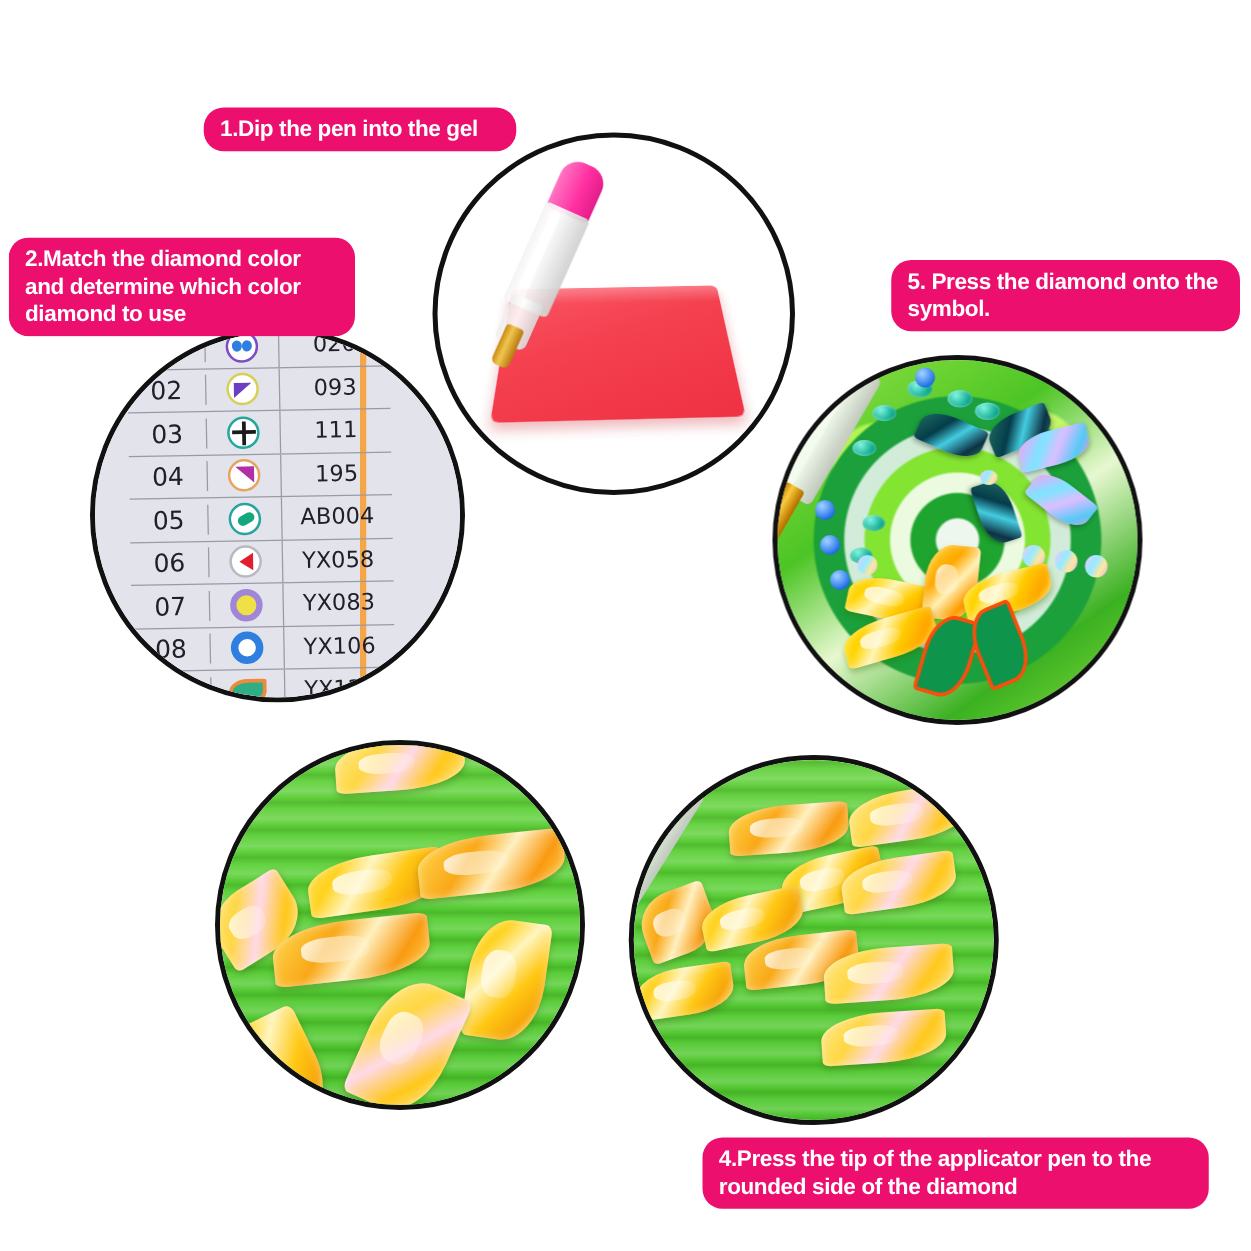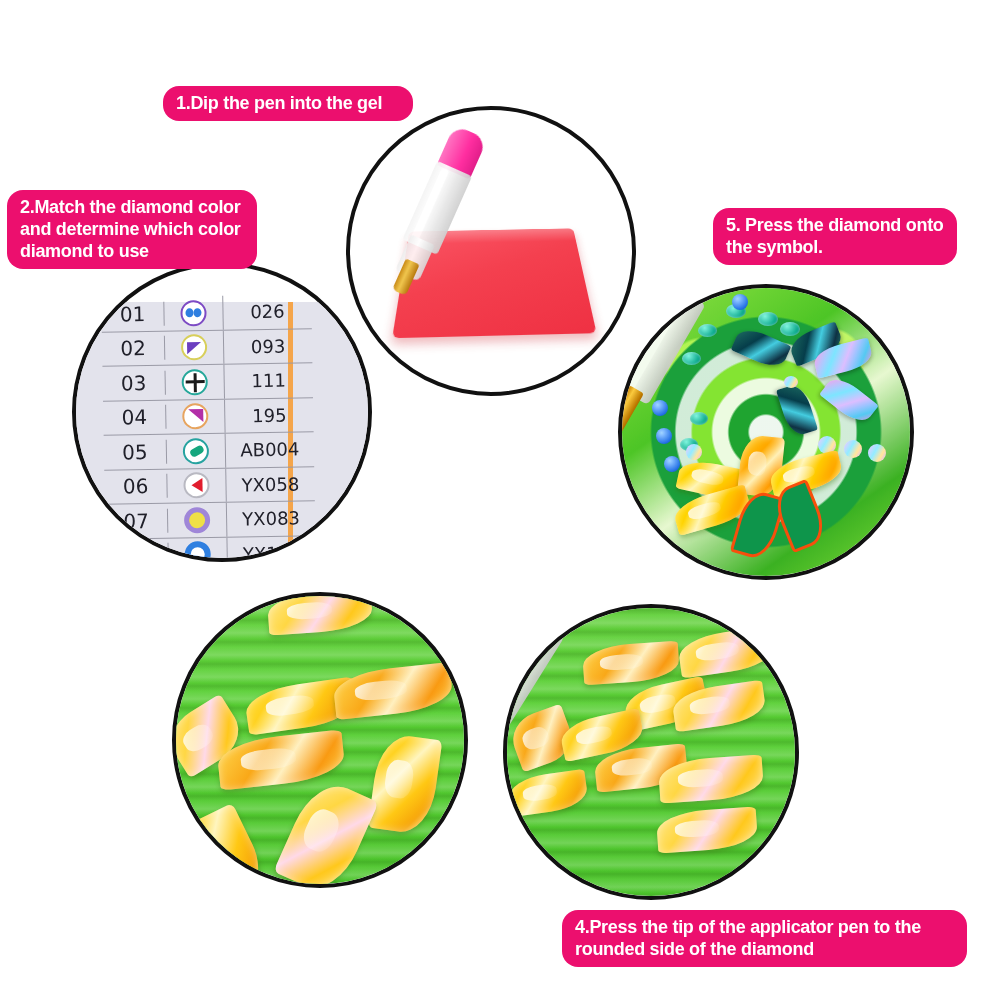--- a/index.html
+++ b/index.html
@@ -32,22 +32,22 @@
 
   
   .lbl{
     position:absolute;background:#ec0f6e;color:#ffffff;
     border-radius:16px;padding:6px 13px 7px 13px;
     font-size:18px;line-height:22px;font-weight:700;
     letter-spacing:-.3px;box-sizing:border-box;
     font-family:"Liberation Sans",sans-serif;
   }
   #lbl1{left:163px;top:86px;width:250px;}
-  #lbl2{left:7px;top:190px;width:250px;}
-  #lbl5{left:713px;top:208px;width:244px;}
+  #lbl2{left:7px;top:190px;width:277px;}
+  #lbl5{left:713px;top:208px;width:279px;}
   #lbl3{left:0px;top:908px;width:404px;}
   #lbl4{left:562px;top:910px;width:405px;}
 
   
   .circ{position:absolute;border-radius:50%;border:4px solid #111;overflow:hidden;
         background:#fff;box-sizing:border-box;}
   #c1{left:346px;top:106px;width:290px;height:290px;}
   #c2{left:72px;top:262px;width:300px;height:300px;}
   #c5{left:618px;top:284px;width:296px;height:296px;}
   #c3{left:172px;top:592px;width:296px;height:296px;}
@@ -130,21 +130,21 @@
     transform:rotate(30deg);transform-origin:50% 0;}
   .pen5 .body{position:absolute;left:4px;top:0;width:34px;height:116px;
     background:linear-gradient(90deg,#efefef,#ffffff 32%,#dcdcdc 75%,#c8c8c8);
     border-radius:5px;opacity:.92;}
   .pen5 .body:after{content:"";position:absolute;left:6px;top:6px;width:8px;height:104px;
     background:rgba(255,255,255,.9);border-radius:4px;}
   .pen5 .tip{position:absolute;left:12px;top:108px;width:17px;height:58px;
     background:linear-gradient(90deg,#b8790e,#f3ca55 38%,#a86d0a);border-radius:3px 3px 6px 6px;}
 
   
-  .paper{position:absolute;inset:0;background:#e3e3ec;margin-top:36px;}
+  .paper{position:absolute;inset:0;background:#e3e3ec;}
   .paper .stripe{position:absolute;top:0;bottom:0;width:5px;background:#f3a council;}
   .paper .stripe{background:#f4a martial;}
   .stripe{position:absolute;top:0;bottom:0;width:5px;background:#f5a54a;}
   .chart{position:absolute;left:28px;top:-6px;width:210px;height:320px;
     transform:rotate(-1deg);}
   .row{display:flex;align-items:center;height:34.5px;
     border-bottom:1px solid #9a9aa6;box-sizing:border-box;}
   .cell-n{width:62px;text-align:center;font-size:20px;color:#20202a;
     font-family:"DejaVu Sans",sans-serif;border-right:1px solid #9a9aa6;}
   .cell-s{width:58px;display:flex;align-items:center;justify-content:center;

